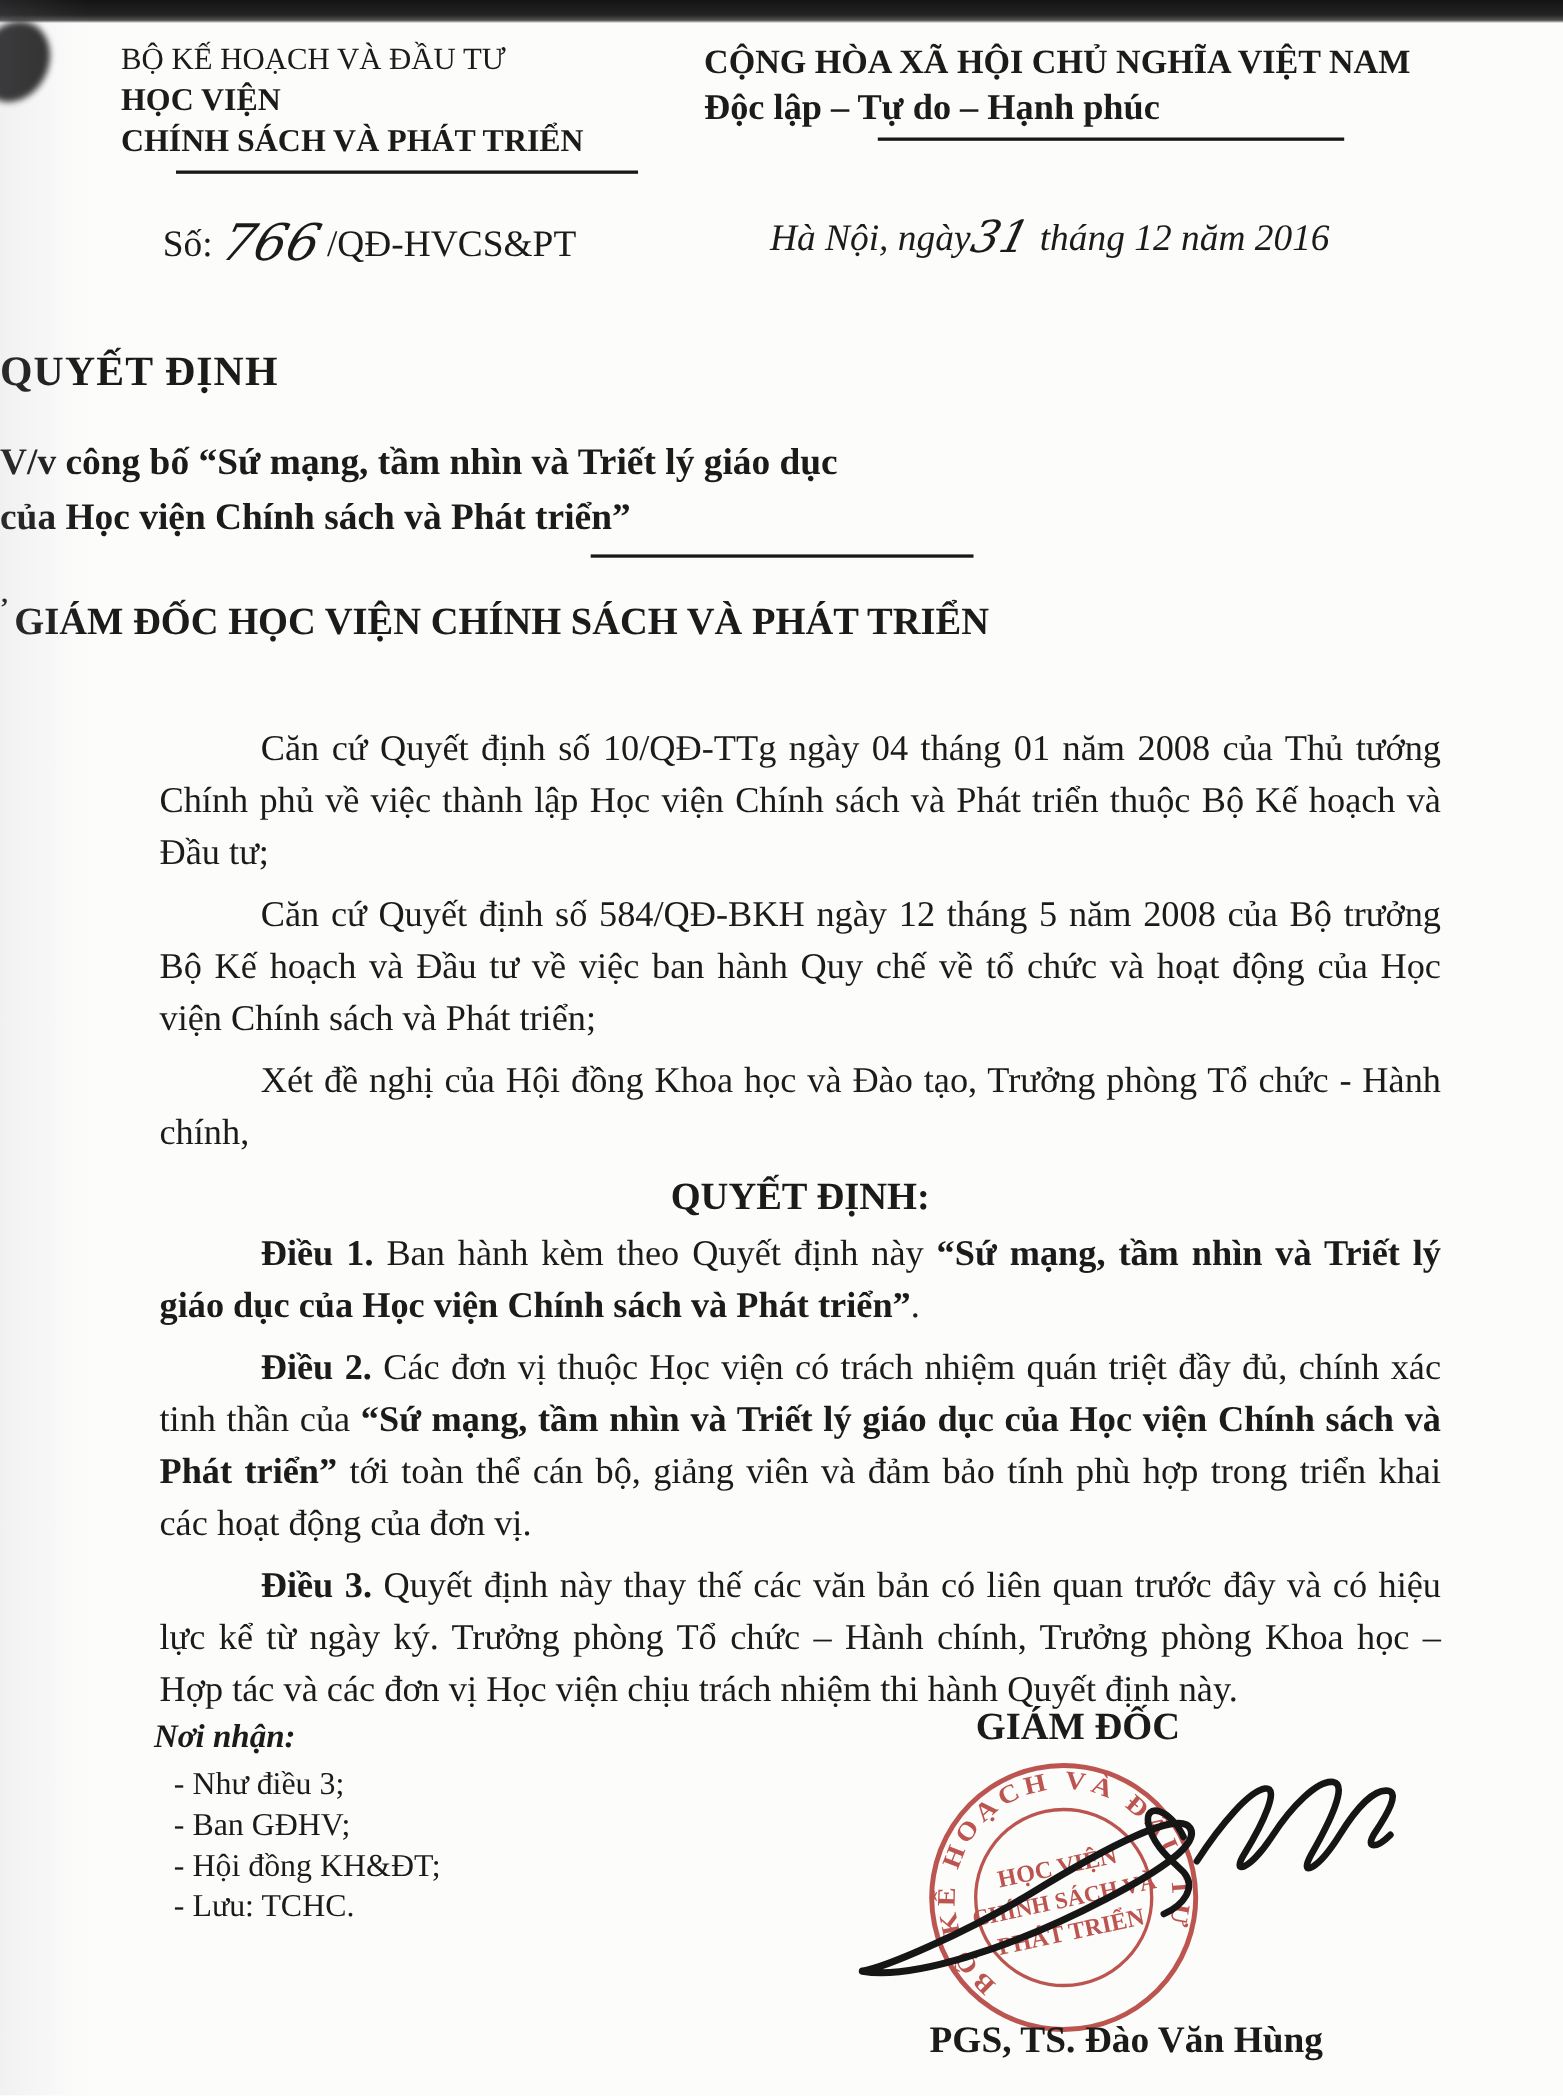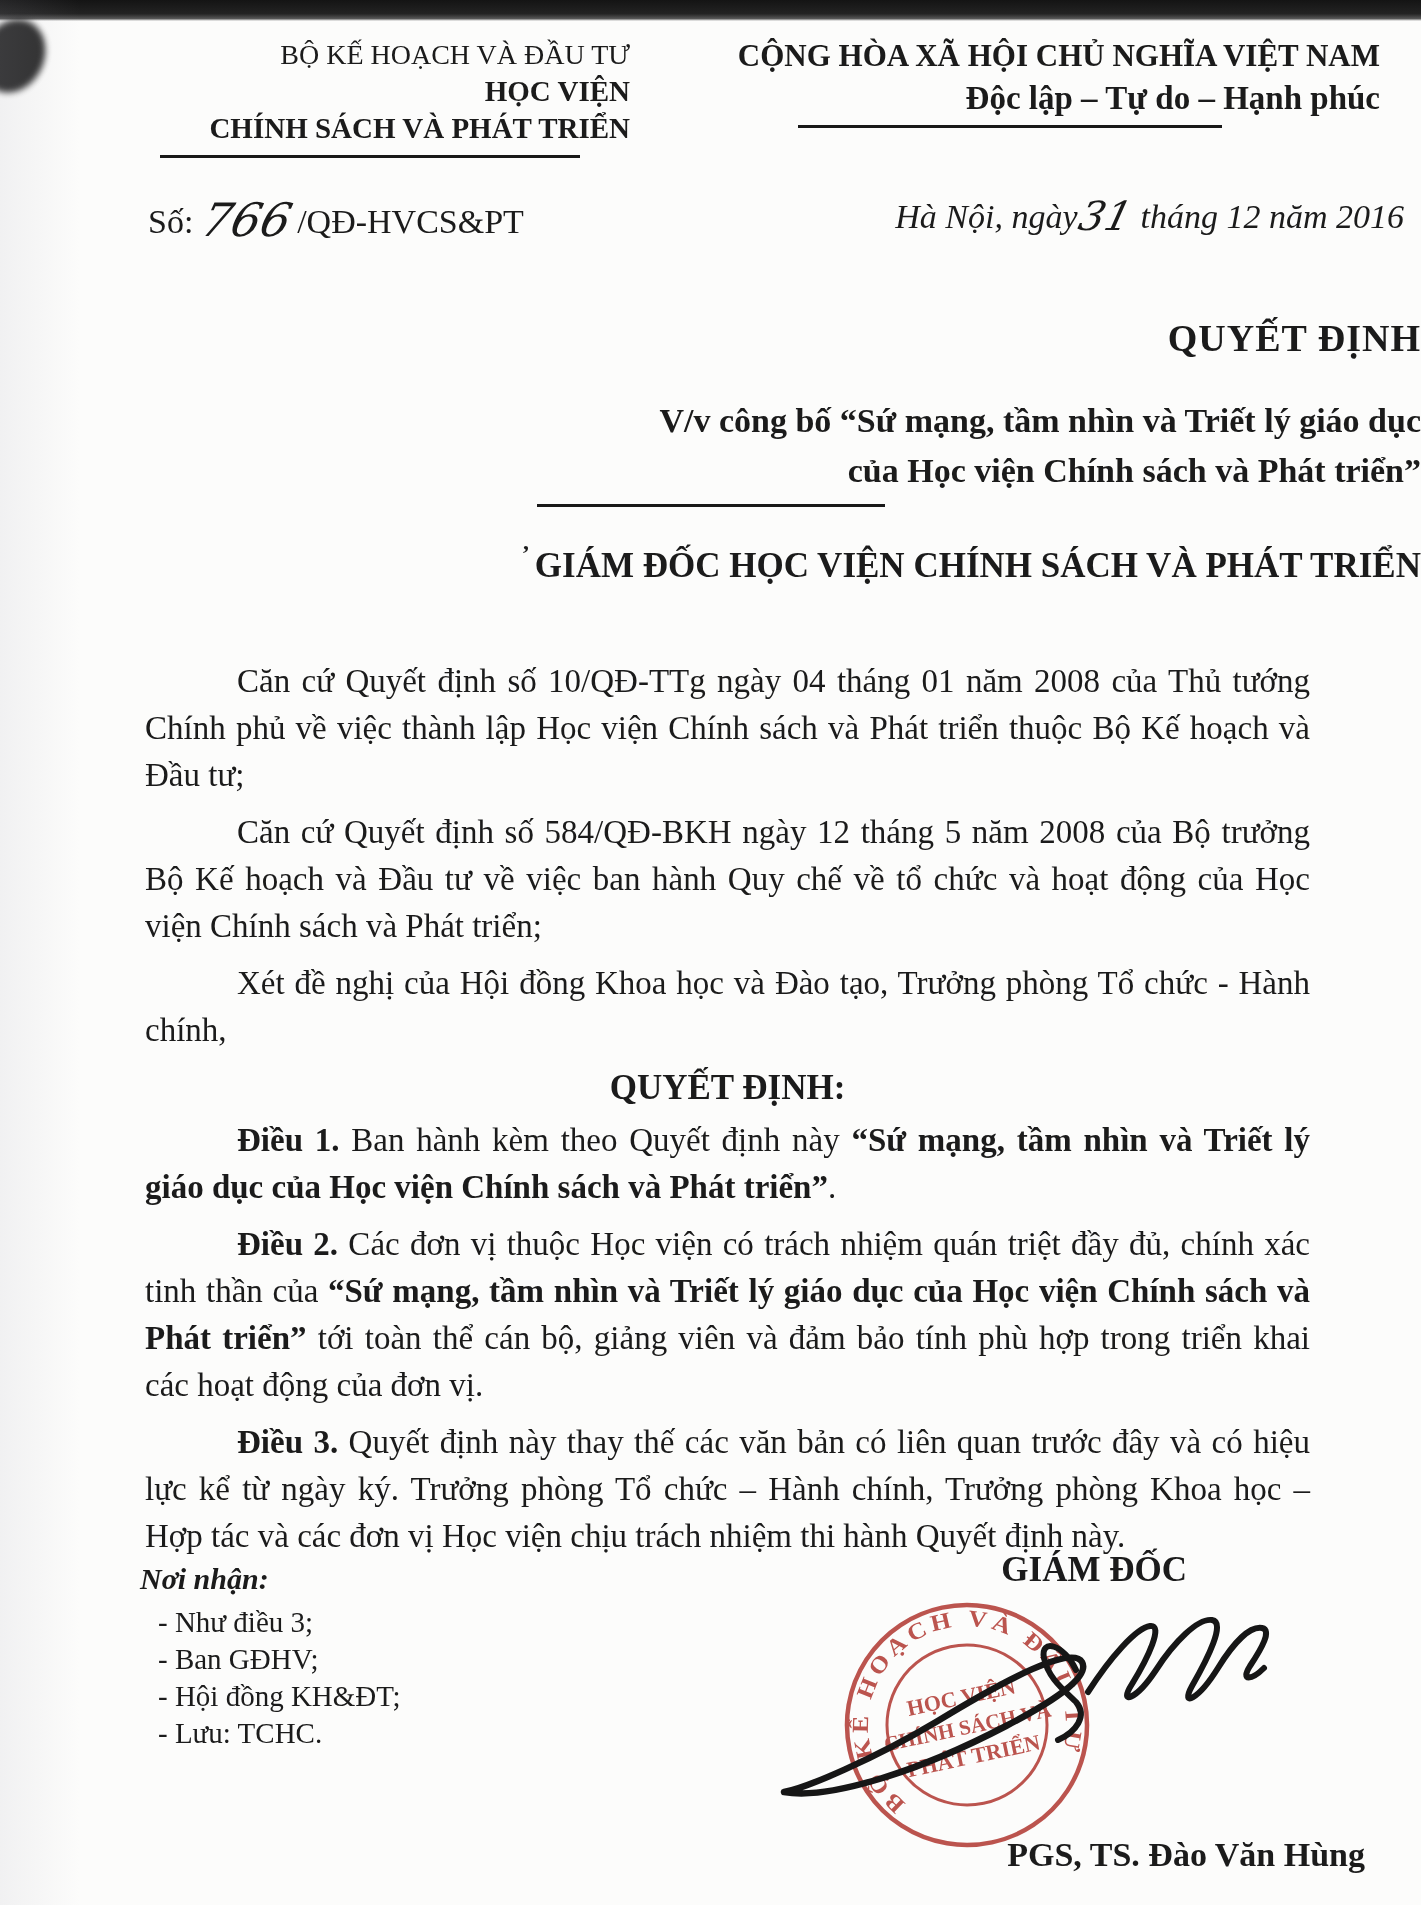--- a/index.html
+++ b/index.html
@@ -9,21 +9,21 @@
     font-family:"Liberation Serif","DejaVu Serif",serif;
   }
   .scan-shade{position:absolute;inset:0;pointer-events:none;z-index:5;
     background:linear-gradient(90deg,rgba(160,160,175,.12),rgba(0,0,0,0) 80px);}
   .top-band{position:absolute;left:0;top:0;width:100%;height:21px;z-index:4;
     background:linear-gradient(180deg,#141414 0%,#232323 65%,#555 88%,rgba(120,120,120,0) 100%);}
   .corner-blob{position:absolute;left:-18px;top:18px;width:62px;height:76px;z-index:4;
     background:#1c1c1c;border-radius:50%;transform:rotate(26deg);filter:blur(3px);opacity:.92;}
 
   .abs{position:absolute;}
-  .center{text-align:right;}
+  .center{text-align:left;}
 
   
   .issuer{left:110px;top:36px;width:520px;line-height:37px;font-size:28px;}
   .issuer .b{font-weight:bold;font-size:29px;}
   .rule{height:3px;background:#181818;margin:8px auto 0;}
   .issuer .rule{width:420px;}
   .docnum{left:148px;top:194px;font-size:34px;white-space:nowrap;}
   .motto{left:640px;top:36px;width:740px;}
   .motto .l1{font-weight:bold;font-size:31px;line-height:40px;}
   .motto .l2{font-weight:bold;font-size:33px;line-height:44px;}

